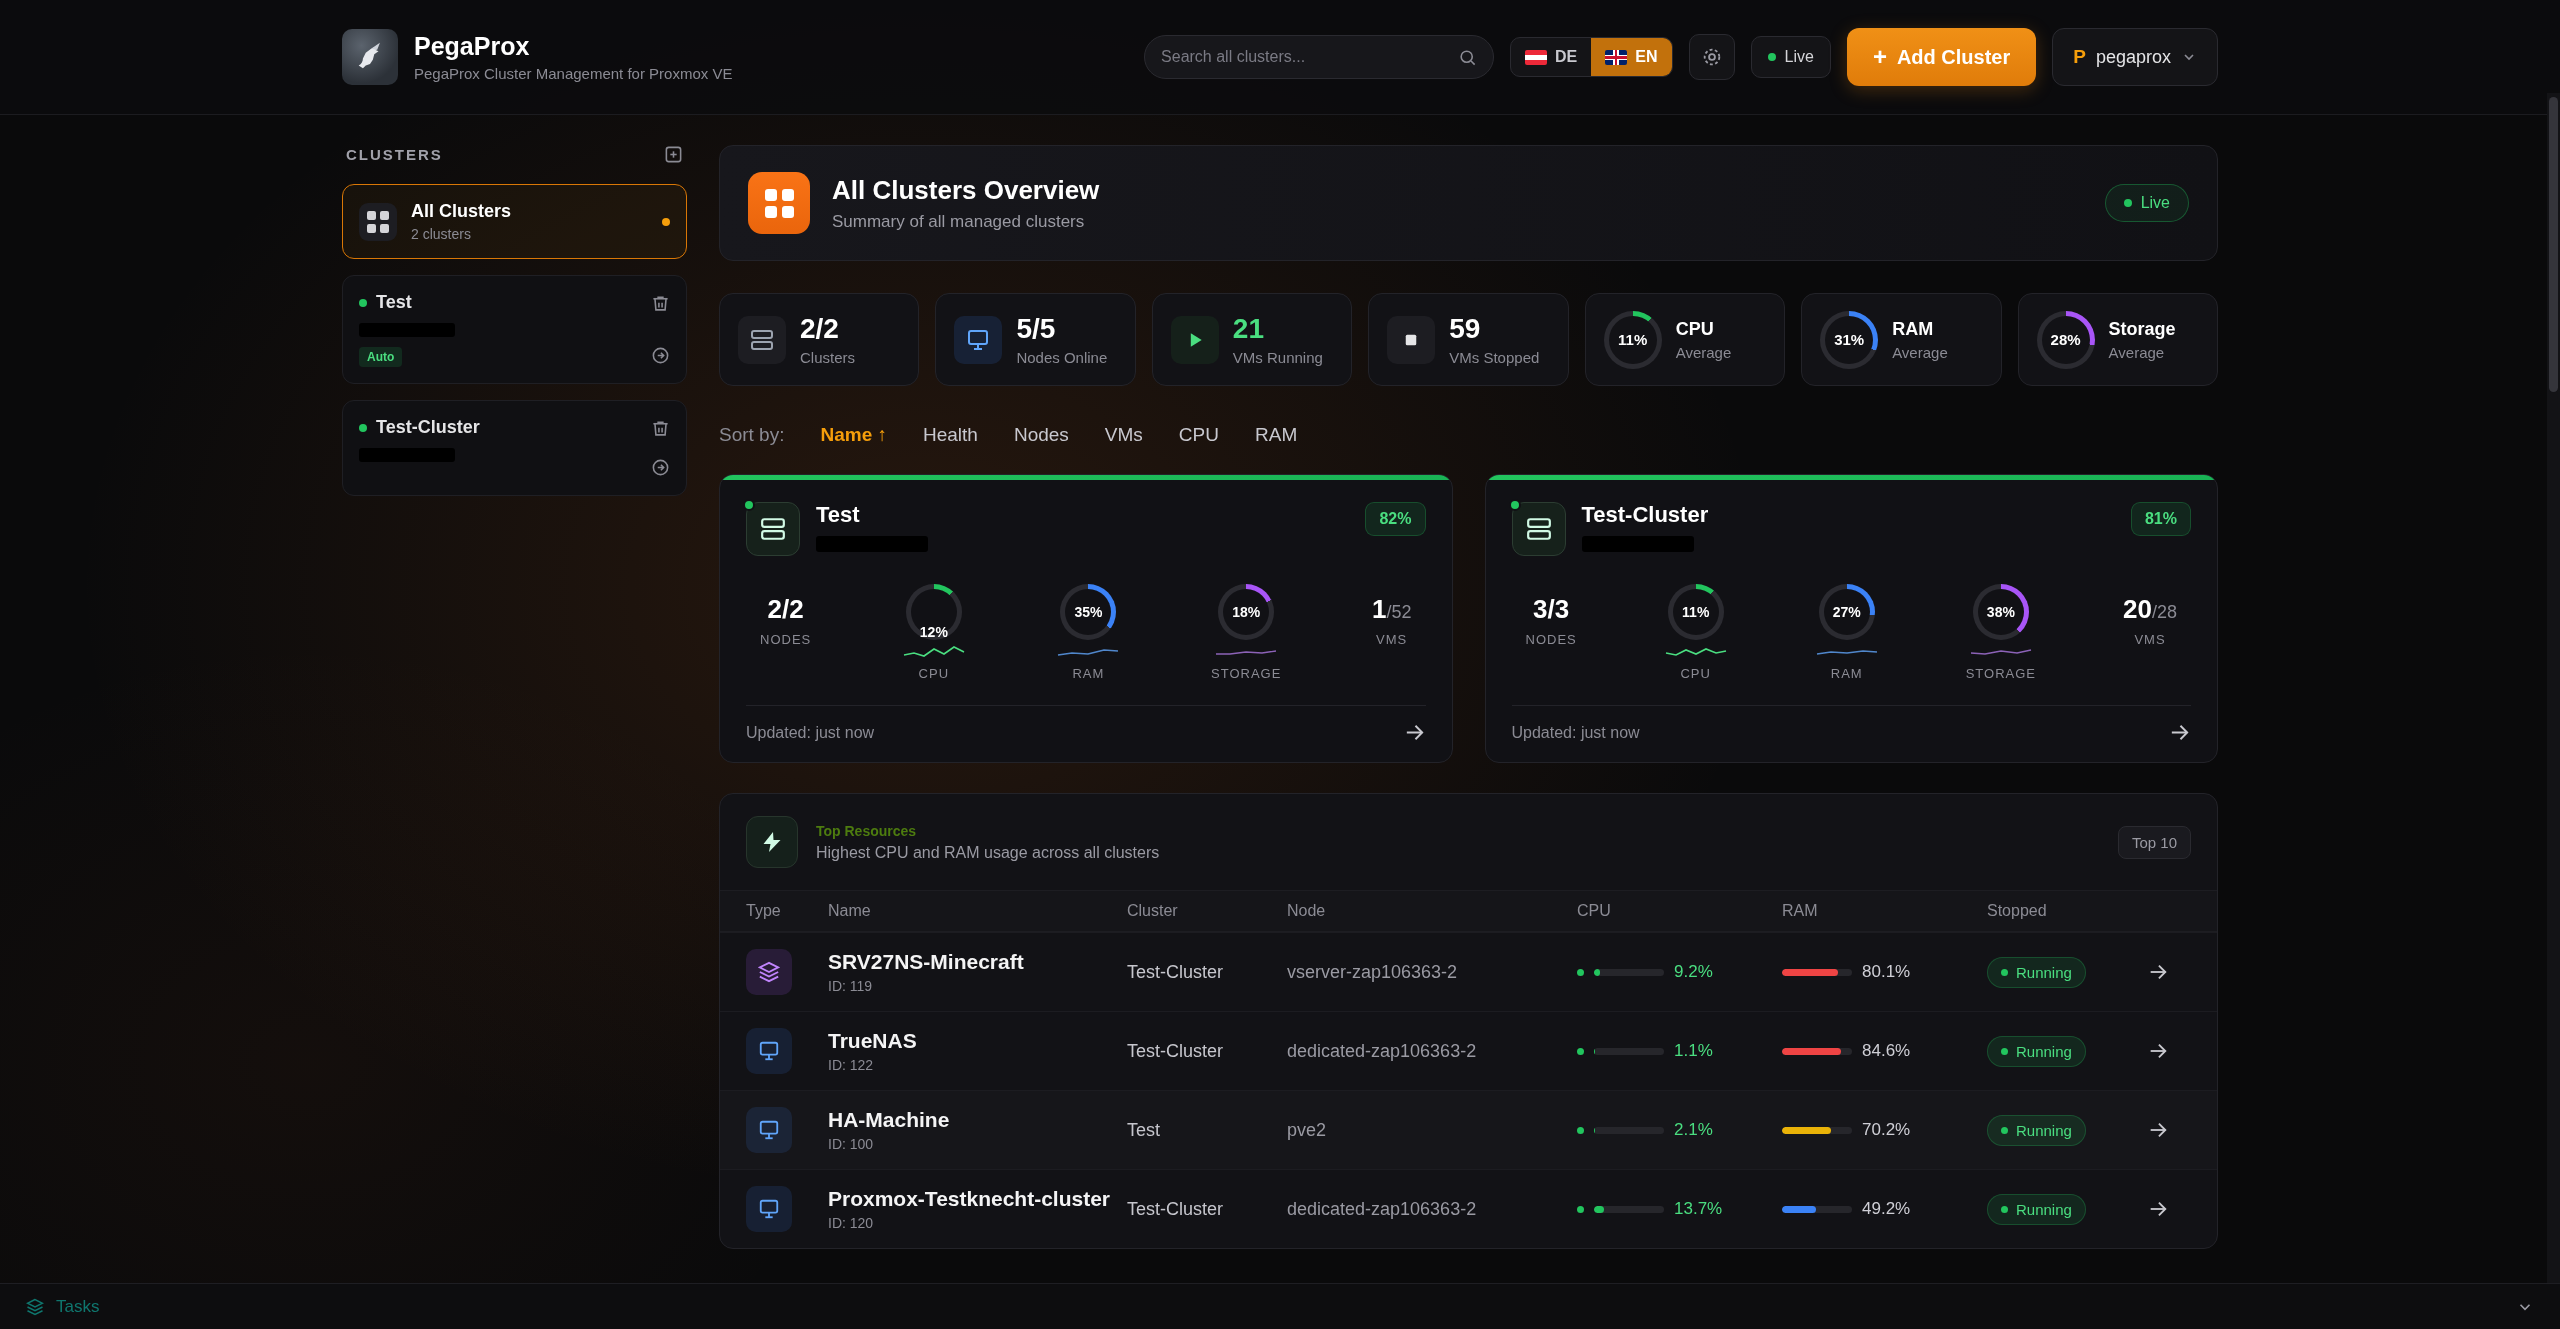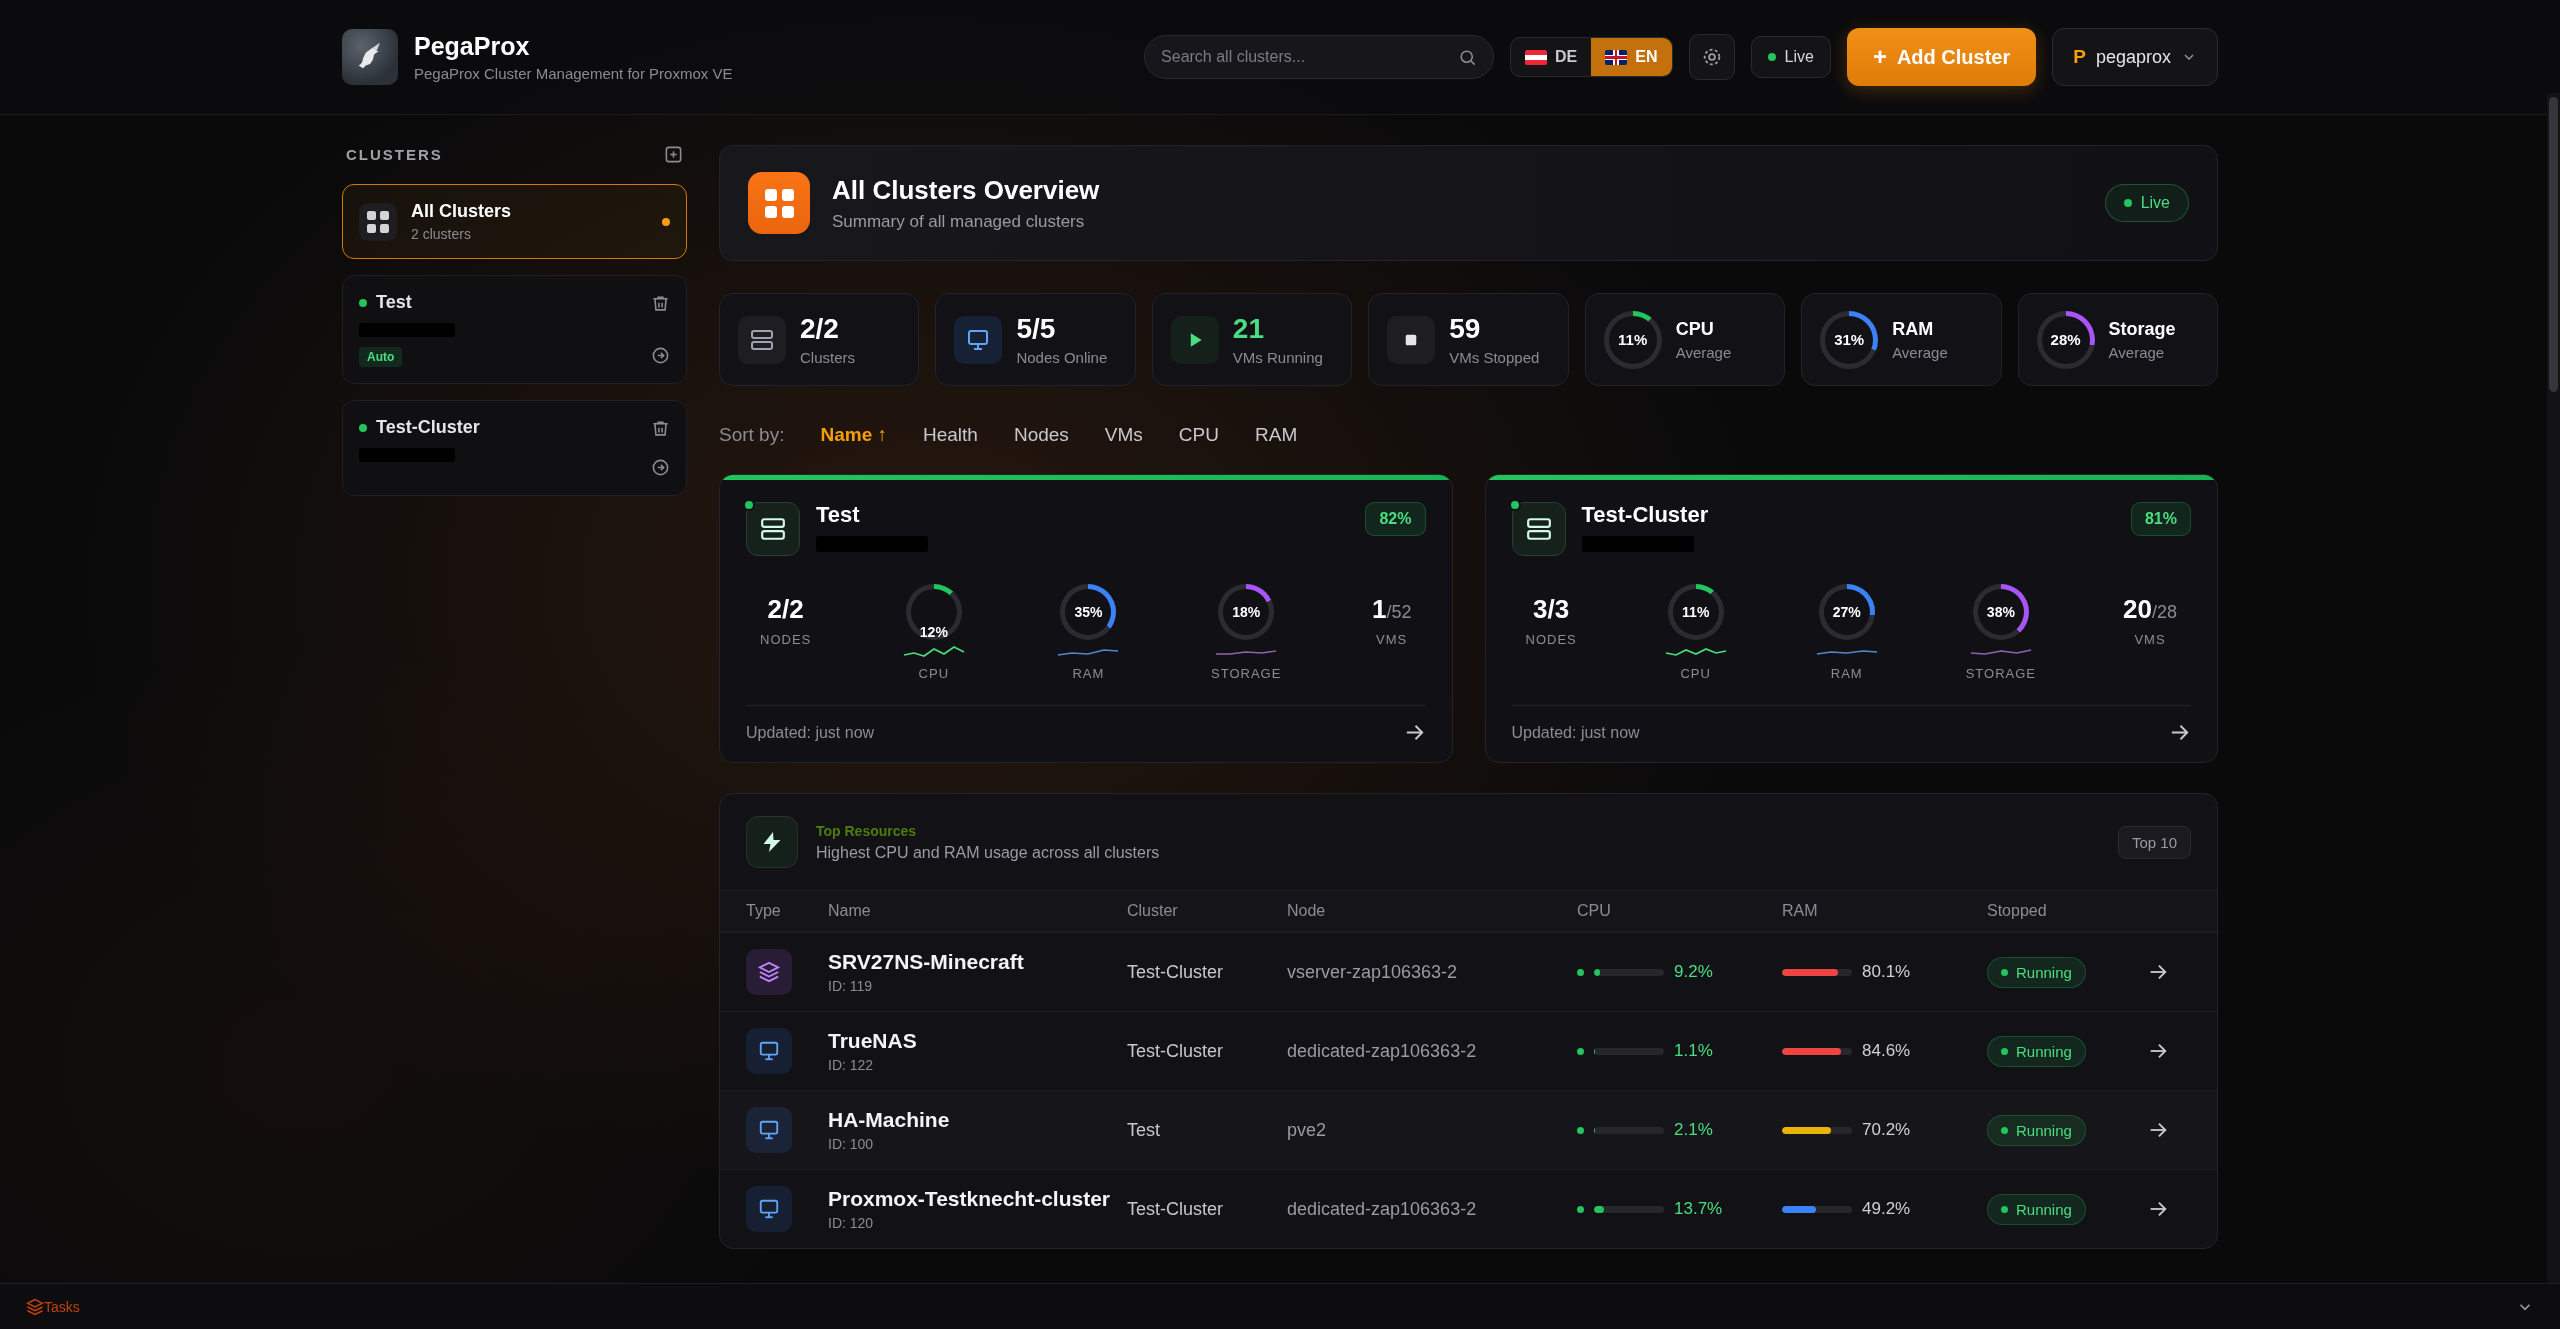--- a/index.html
+++ b/index.html
@@ -145,21 +145,21 @@
   .mini-dot { width:7px; height:7px; border-radius:50%; background:#22c55e; flex:0 0 auto; }
   .bar { width:70px; height:7px; border-radius:4px; background:#26262b; overflow:hidden; flex:0 0 auto; }
   .bar i { display:block; height:100%; border-radius:4px; }
   .cpu-pct { font-size:17px; color:#4ade80; }
   .ram-pct { font-size:17px; color:#cfcfd6; }
   .status-pill { display:inline-flex; align-items:center; gap:8px; background:rgba(34,197,94,0.12); border:1px solid rgba(34,197,94,0.25); color:#4ade80; font-size:15px; padding:6px 13px; border-radius:999px; }
   .status-pill .dot { width:7px; height:7px; }
 
   
   .tasks-bar { position:absolute; left:0; right:0; bottom:0; height:46px; background:#0d0d0f; border-top:1px solid #1e1e23; display:flex; align-items:center; justify-content:space-between; padding:0 26px; z-index:5; }
-  .tasks-left { display:flex; align-items:center; color:#c2410c; font-size:14px; }
+  .tasks-left { display:flex; align-items:center; gap:12px; color:#0f766e; font-size:17px; }
 
   
   .scrollbar { position:absolute; top:93px; bottom:46px; right:0; width:13px; background:#131316; }
   .scroll-thumb { position:absolute; top:4px; left:2px; width:9px; height:295px; border-radius:5px; background:#35353b; }
 
   svg { display:block; }
 </style>
 </head>
 <body>
 

